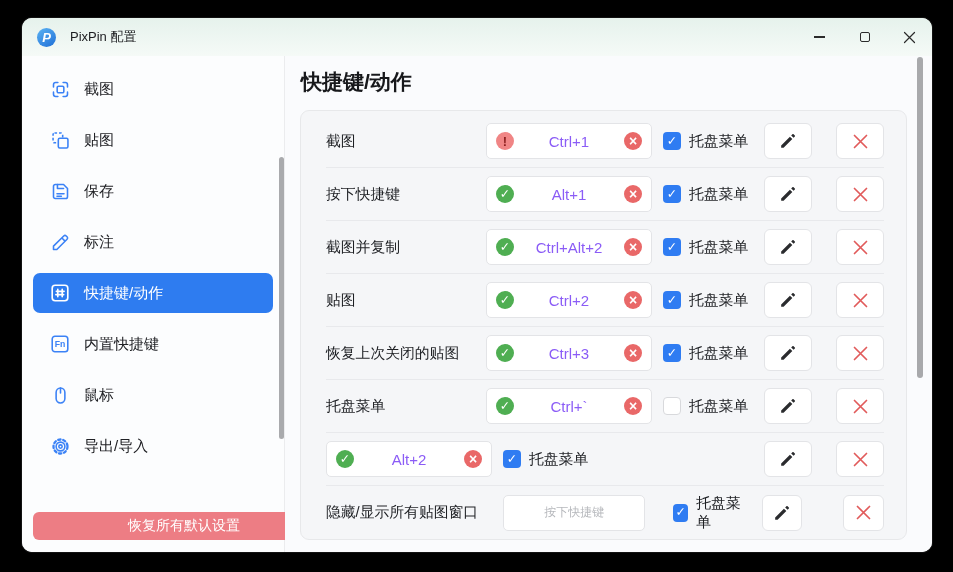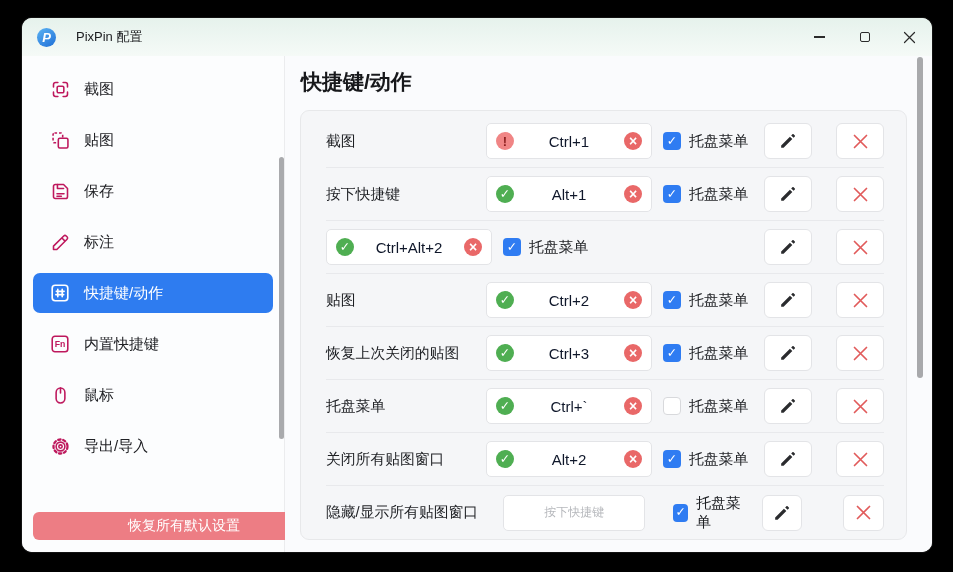--- a/index.html
+++ b/index.html
@@ -19,38 +19,38 @@
   .titlebar {
     flex:0 0 38px; display:flex; align-items:center; padding-left:15px;
     background:linear-gradient(180deg, var(--titlebar,#e6f2ec) 0%, #f5faf7 100%);
   }
   .logo {
     width:19px; height:19px; border-radius:50%;
     background:linear-gradient(145deg,#5cb3f3,#1e6ed6);
     color:#fff; font-weight:700; font-style:italic; font-size:13px;
     display:flex; align-items:center; justify-content:center;
   }
-  .win-title { margin-left:20px; font-size:13px; color:#1c1d20; }
+  .win-title { margin-left:14px; font-size:13px; color:#1c1d20; }
   .controls { margin-left:auto; display:flex; height:100%; }
   .ctrl { width:45px; height:100%; display:flex; align-items:center; justify-content:center; background:transparent; border:none; padding:0; }
   .min-glyph { width:11px; height:1.3px; background:#2b2b2b; display:block; }
   .max-glyph { width:10px; height:10px; border:1.2px solid #2b2b2b; border-radius:2px; display:block; }
   
   .app-body { flex:1; display:flex; min-height:0; }
   .sidebar {
     flex:0 0 263px; width:263px; border-right:1px solid #ebecee;
     background:#fcfdfe; position:relative; padding-top:13px;
   }
   .nav { display:flex; flex-direction:column; gap:11px; margin:0 11px; }
   .nav-item {
     height:40px; border-radius:7px; display:flex; align-items:center;
     padding-left:16px; gap:13px; font-size:15px; color:#202125; cursor:default;
   }
   .nav-item.selected { background:var(--accent,#2e7cf0); color:#fff; }
-  .ni { width:22px; height:22px; display:flex; align-items:center; justify-content:center; color:#be185d; }
+  .ni { width:22px; height:22px; display:flex; align-items:center; justify-content:center; color:#3b82f6; }
   .nav-item.selected .ni { color:#fff; }
   .reset-btn {
     position:absolute; left:11px; bottom:12px; width:302px; height:28px;
     background:var(--danger,#ed7d84); border:none; border-radius:6px;
     color:#fff; font-size:14px; font-family:inherit;margin-top:36px;
   }
   .sb-thumb {
     position:absolute; right:0; top:101px; width:5px; height:282px;
     background:#a9aaad; border-radius:3px;
   }
@@ -70,21 +70,21 @@
     border-radius:5px; display:flex; align-items:center; padding:0 9px;
   }
   .status, .clear {
     width:18px; height:18px; border-radius:50%; flex:0 0 18px;
     display:flex; align-items:center; justify-content:center;
     font-size:12.5px; font-weight:700; line-height:1;
   }
   .status.ok { background:var(--ok,#4fae52); color:#fff; }
   .status.error { background:var(--err,#f08585); color:var(--errmark,#8d1f1f); font-size:13px; }
   .clear { background:var(--clear,#e96868); color:#fff; font-size:14px; }
-  .hk-value { flex:1; text-align:center; font-size:15px; color:#0f172a; }
+  .hk-value { flex:1; text-align:center; font-size:15px; color:#8b5cf6; }
   .hk-value.placeholder { color:#b6b8bc; font-size:12px; }
   .tray { display:flex; align-items:center; margin-left:11px; gap:8px; }
   .checkbox {
     width:18px; height:18px; border-radius:4px;
     display:flex; align-items:center; justify-content:center;
     font-size:12.5px; line-height:1;
   }
   .checkbox.checked { background:var(--cb,#2f7cf2); color:#fff; }
   .checkbox.unchecked { background:#fff; border:1px solid #d8d9dc; }
   .tray-label { font-size:14.8px; color:#1d1f23; }
@@ -253,20 +253,21 @@
               </button>
               <button class="icon-btn delete">
                 <span style="display:flex">
                   <svg width="21" height="21" viewBox="0 0 21 21" fill="none" stroke="currentColor" stroke-width="1.7" stroke-linecap="round">
                     <path d="M4.5 4.5l12 12M16.5 4.5l-12 12"></path>
                   </svg>
                 </span>
               </button>
             </div>
             <div class="row">
+              <span class="row-label">截图并复制</span>
               <div class="hotkey-input">
                 <span class="status ok">✓</span>
                 <span class="hk-value">Ctrl+Alt+2</span>
                 <span class="clear">×</span>
               </div>
               <label class="tray">
                 <span class="checkbox checked">✓</span>
                 <span class="tray-label">托盘菜单</span>
               </label>
               <button class="icon-btn edit">
@@ -356,21 +357,20 @@
               </button>
               <button class="icon-btn delete">
                 <span style="display:flex">
                   <svg width="21" height="21" viewBox="0 0 21 21" fill="none" stroke="currentColor" stroke-width="1.7" stroke-linecap="round">
                     <path d="M4.5 4.5l12 12M16.5 4.5l-12 12"></path>
                   </svg>
                 </span>
               </button>
             </div>
             <div class="row">
-              <span class="row-label">关闭所有贴图窗口</span>
               <div class="hotkey-input">
                 <span class="status ok">✓</span>
                 <span class="hk-value">Alt+2</span>
                 <span class="clear">×</span>
               </div>
               <label class="tray">
                 <span class="checkbox checked">✓</span>
                 <span class="tray-label">托盘菜单</span>
               </label>
               <button class="icon-btn edit">

